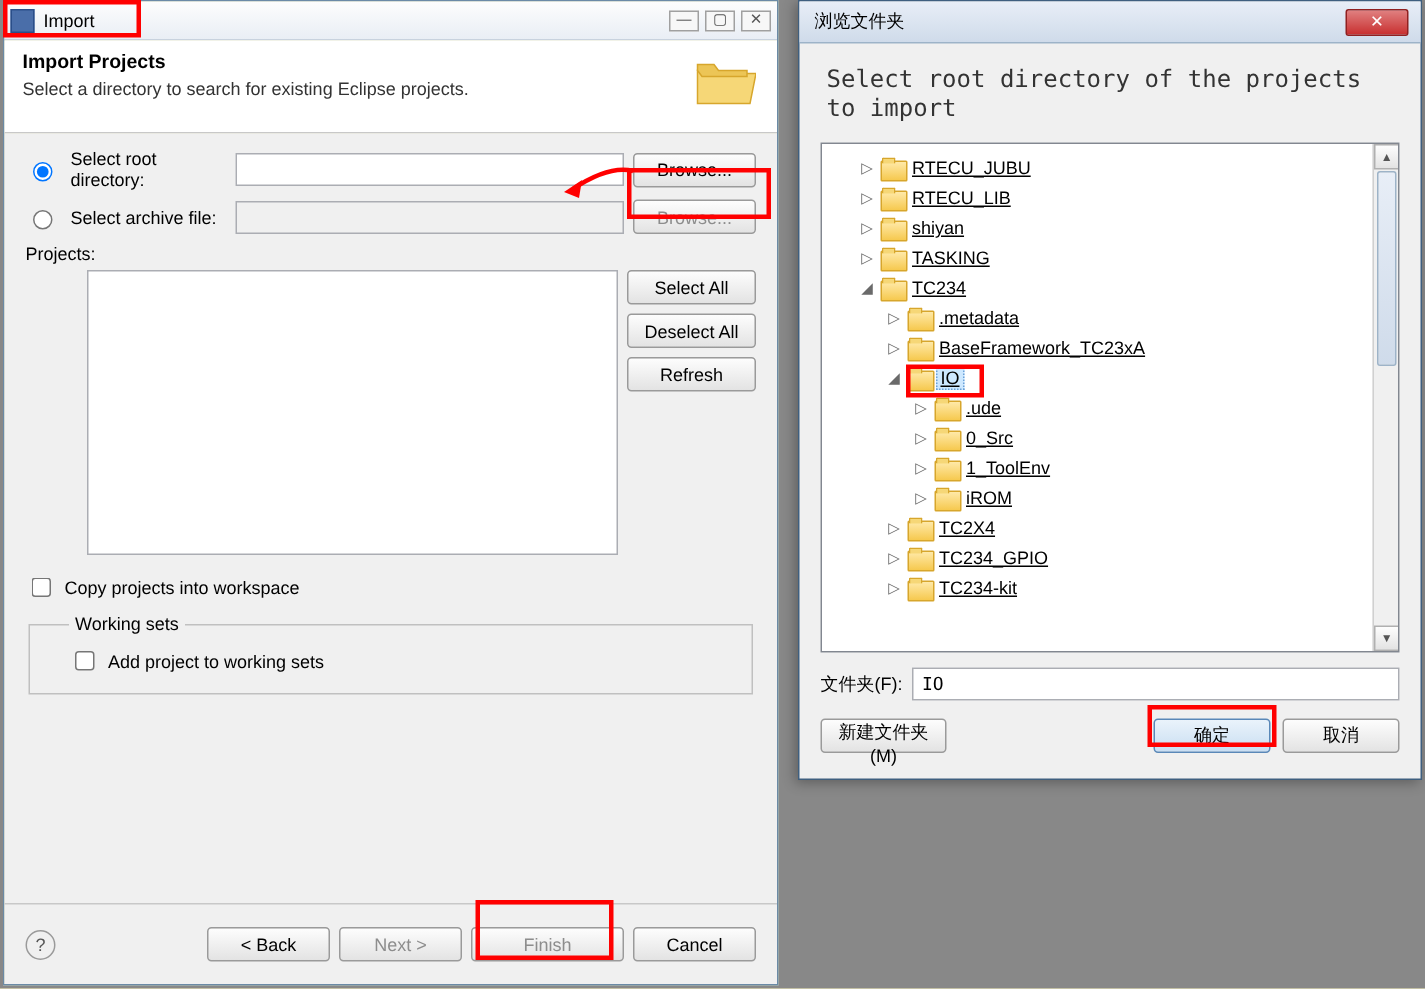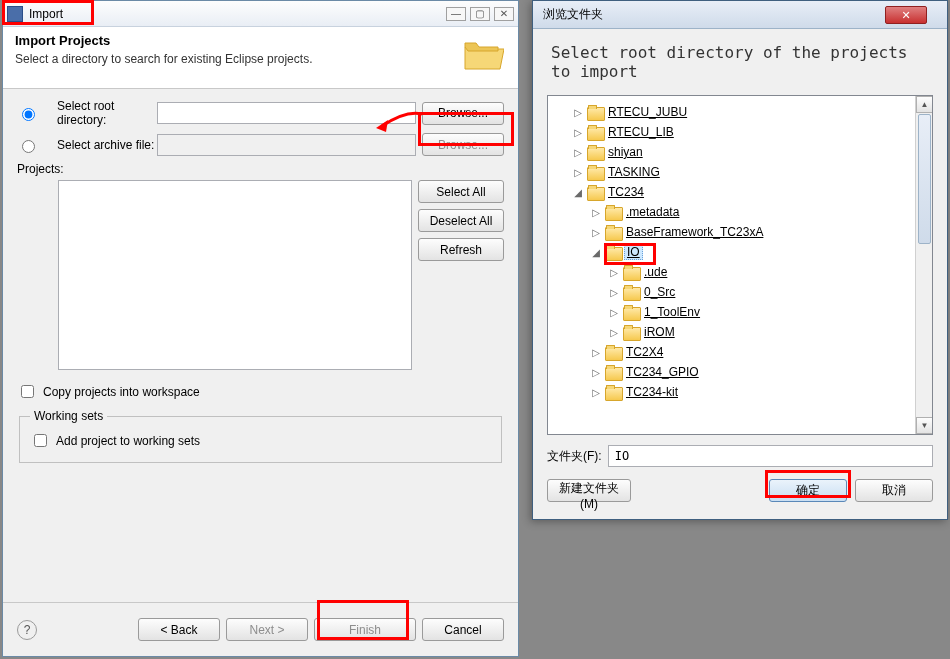--- a/index.html
+++ b/index.html
@@ -11,42 +11,42 @@
 .tb-icon { width: 16px; height: 16px; background: #4a6ea9; border:1px solid #2a4e89; margin-right: 6px; display:inline-block; }
 .tb-text { flex: 1; }
 .tb-btns { display:flex; gap:4px; }
 .tb-btn { width:20px; height:14px; border:1px solid #a0a0a0; background:#f7f7f7; font-size:10px; line-height:12px; text-align:center; color:#555;}
 .banner { height: 62px; background: #fff; border-bottom:1px solid #c8c8c8; padding:6px 12px; position:relative; }
 .banner h2 { margin:0 0 4px 0; font-size:13px; font-weight:bold; }
 .banner p { margin:0; color:#333; }
 .banner-icon { position:absolute; right:14px; top:10px; width:42px; height:36px; }
 .content { padding: 10px 14px; background:#f0f0f0; flex:1; position:relative; }
 .radio-row { display:flex; align-items:center; margin-bottom:6px; }
-.radio-row label { width:140px; display:flex; align-items:center; gap:19px; }
+.radio-row label { width:140px; display:flex; align-items:center; gap:9px; }
 .radio-row input[type=text] { flex:1; height:22px; border:1px solid #abadb3; padding:2px 4px; background:#fff; }
 .radio-row input[type=text][disabled] { background:#f0f0f0; color:#888;}
 .btn { height:23px; padding:0 10px; background:linear-gradient(#fdfdfd,#e3e3e3); border:1px solid #9a9a9a; border-radius:3px; min-width:70px; }
 .btn[disabled] { color:#8d8d8d; }
 .proj-label { margin: 6px 0 4px 0; display:block;}
 .list-wrap { display:flex; gap:6px;padding-left:41px; }
 .listbox { flex:1; height:190px; background:#fff; border:1px solid #abadb3; }
 .side-btns { display:flex; flex-direction:column; gap:6px; width:86px; }
 .chk { display:flex; align-items:center; gap:6px; margin-top:12px; }
-fieldset { border:1px solid #c0c0c0; padding:8px 10px 12px 10px; margin-top:8px; }
+fieldset { border:1px solid #c0c0c0; padding:8px 10px 12px 26px; margin-top:8px; }
 fieldset legend { padding:0 4px; }
 .ws-row { display:flex; align-items:center; gap:6px; margin-top:8px; }
 .ws-row label { width:90px; color:#8d8d8d; }
 .ws-row select { flex:1; height:22px; border:1px solid #c0c0c0; background:#f8f8f8; }
 .buttonbar { border-top:1px solid #c8c8c8; height:54px; background:#f0f0f0; display:flex; align-items:center; padding:0 14px; gap:6px; }
 .buttonbar .spacer { flex:1; }
 .help { width:20px; height:20px; border:1px solid #9a9a9a; border-radius:50%; text-align:center; line-height:18px; color:#555;}
 
 
 .dlg-browse { position:absolute; left:532px; top:0; width:416px; height:520px; background:#f0f0f0; border:1px solid #3f5f7f; display:flex; flex-direction:column; box-shadow: -2px 2px 8px rgba(0,0,0,0.3);}
-.tb2 { height:28px; background:linear-gradient(#e8eef7,#cfdbea); display:flex; align-items:center; padding:0 20px 0 10px; border-bottom:1px solid #9db3c8;}
+.tb2 { height:28px; background:linear-gradient(#e8eef7,#cfdbea); display:flex; align-items:center; padding:0 8px 0 10px; border-bottom:1px solid #9db3c8;}
 .tb2-text { flex:1; }
 .close-btn { width:42px; height:18px; background:linear-gradient(#e08080,#c83030); border:1px solid #902020; border-radius:2px; color:#fff; text-align:center; font-size:11px; line-height:16px;}
 .prompt { padding:14px 18px; font-family: Consolas, monospace; font-size:16px; color:#333;}
 .tree-outer { margin:0 14px; border:1px solid #828790; height:340px; background:#fff; overflow:hidden; position:relative;}
 .tree { padding:6px 4px; overflow-y:auto; height:100%; }
 .tree-row { display:flex; align-items:center; height:20px; white-space:nowrap; }
 .expander { width:12px; color:#6a6a6a; font-size:10px; text-align:center; }
 .folder-ico { width:16px; height:14px; margin:0 3px; display:inline-block; position:relative;}
 .folder-ico::before { content:""; position:absolute; left:0; top:2px; width:16px; height:12px; background:linear-gradient(#ffe9a8,#f6c94f); border:1px solid #d7a62c; border-radius:1px;}
 .folder-ico::after { content:""; position:absolute; left:1px; top:0; width:7px; height:3px; background:#f6d777; border:1px solid #d7a62c; border-bottom:none; border-radius:1px 1px 0 0;}

